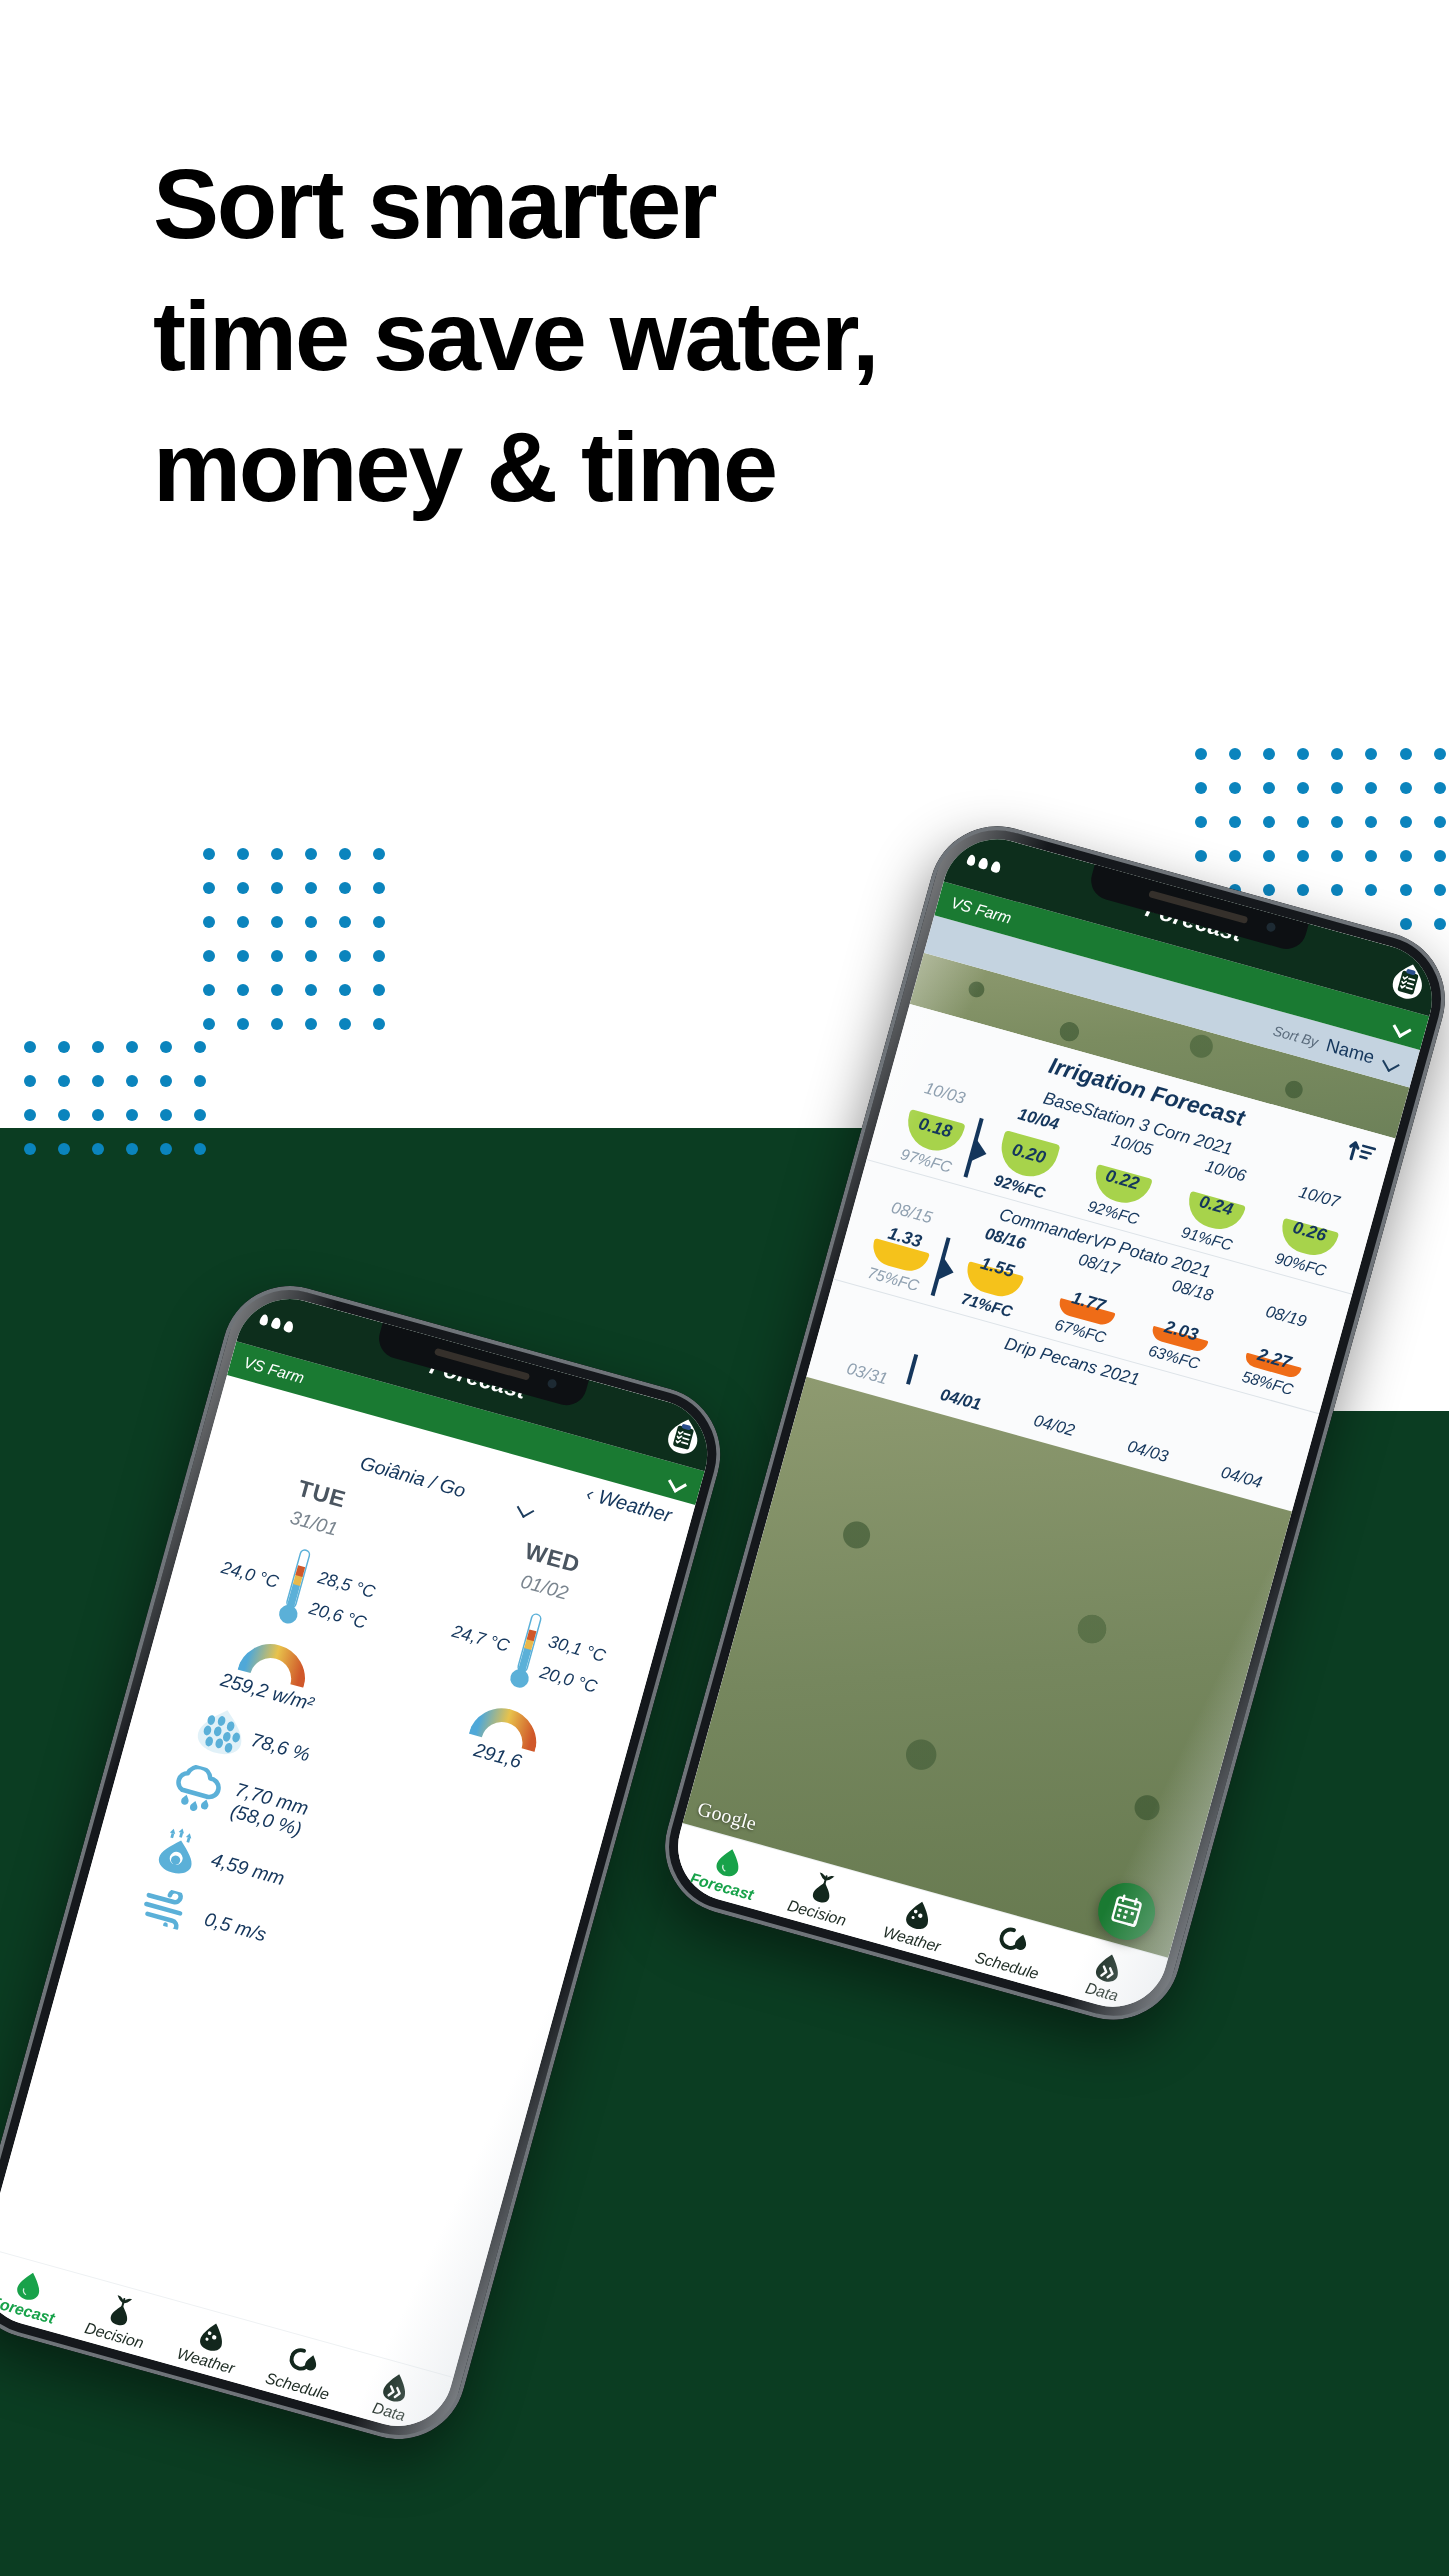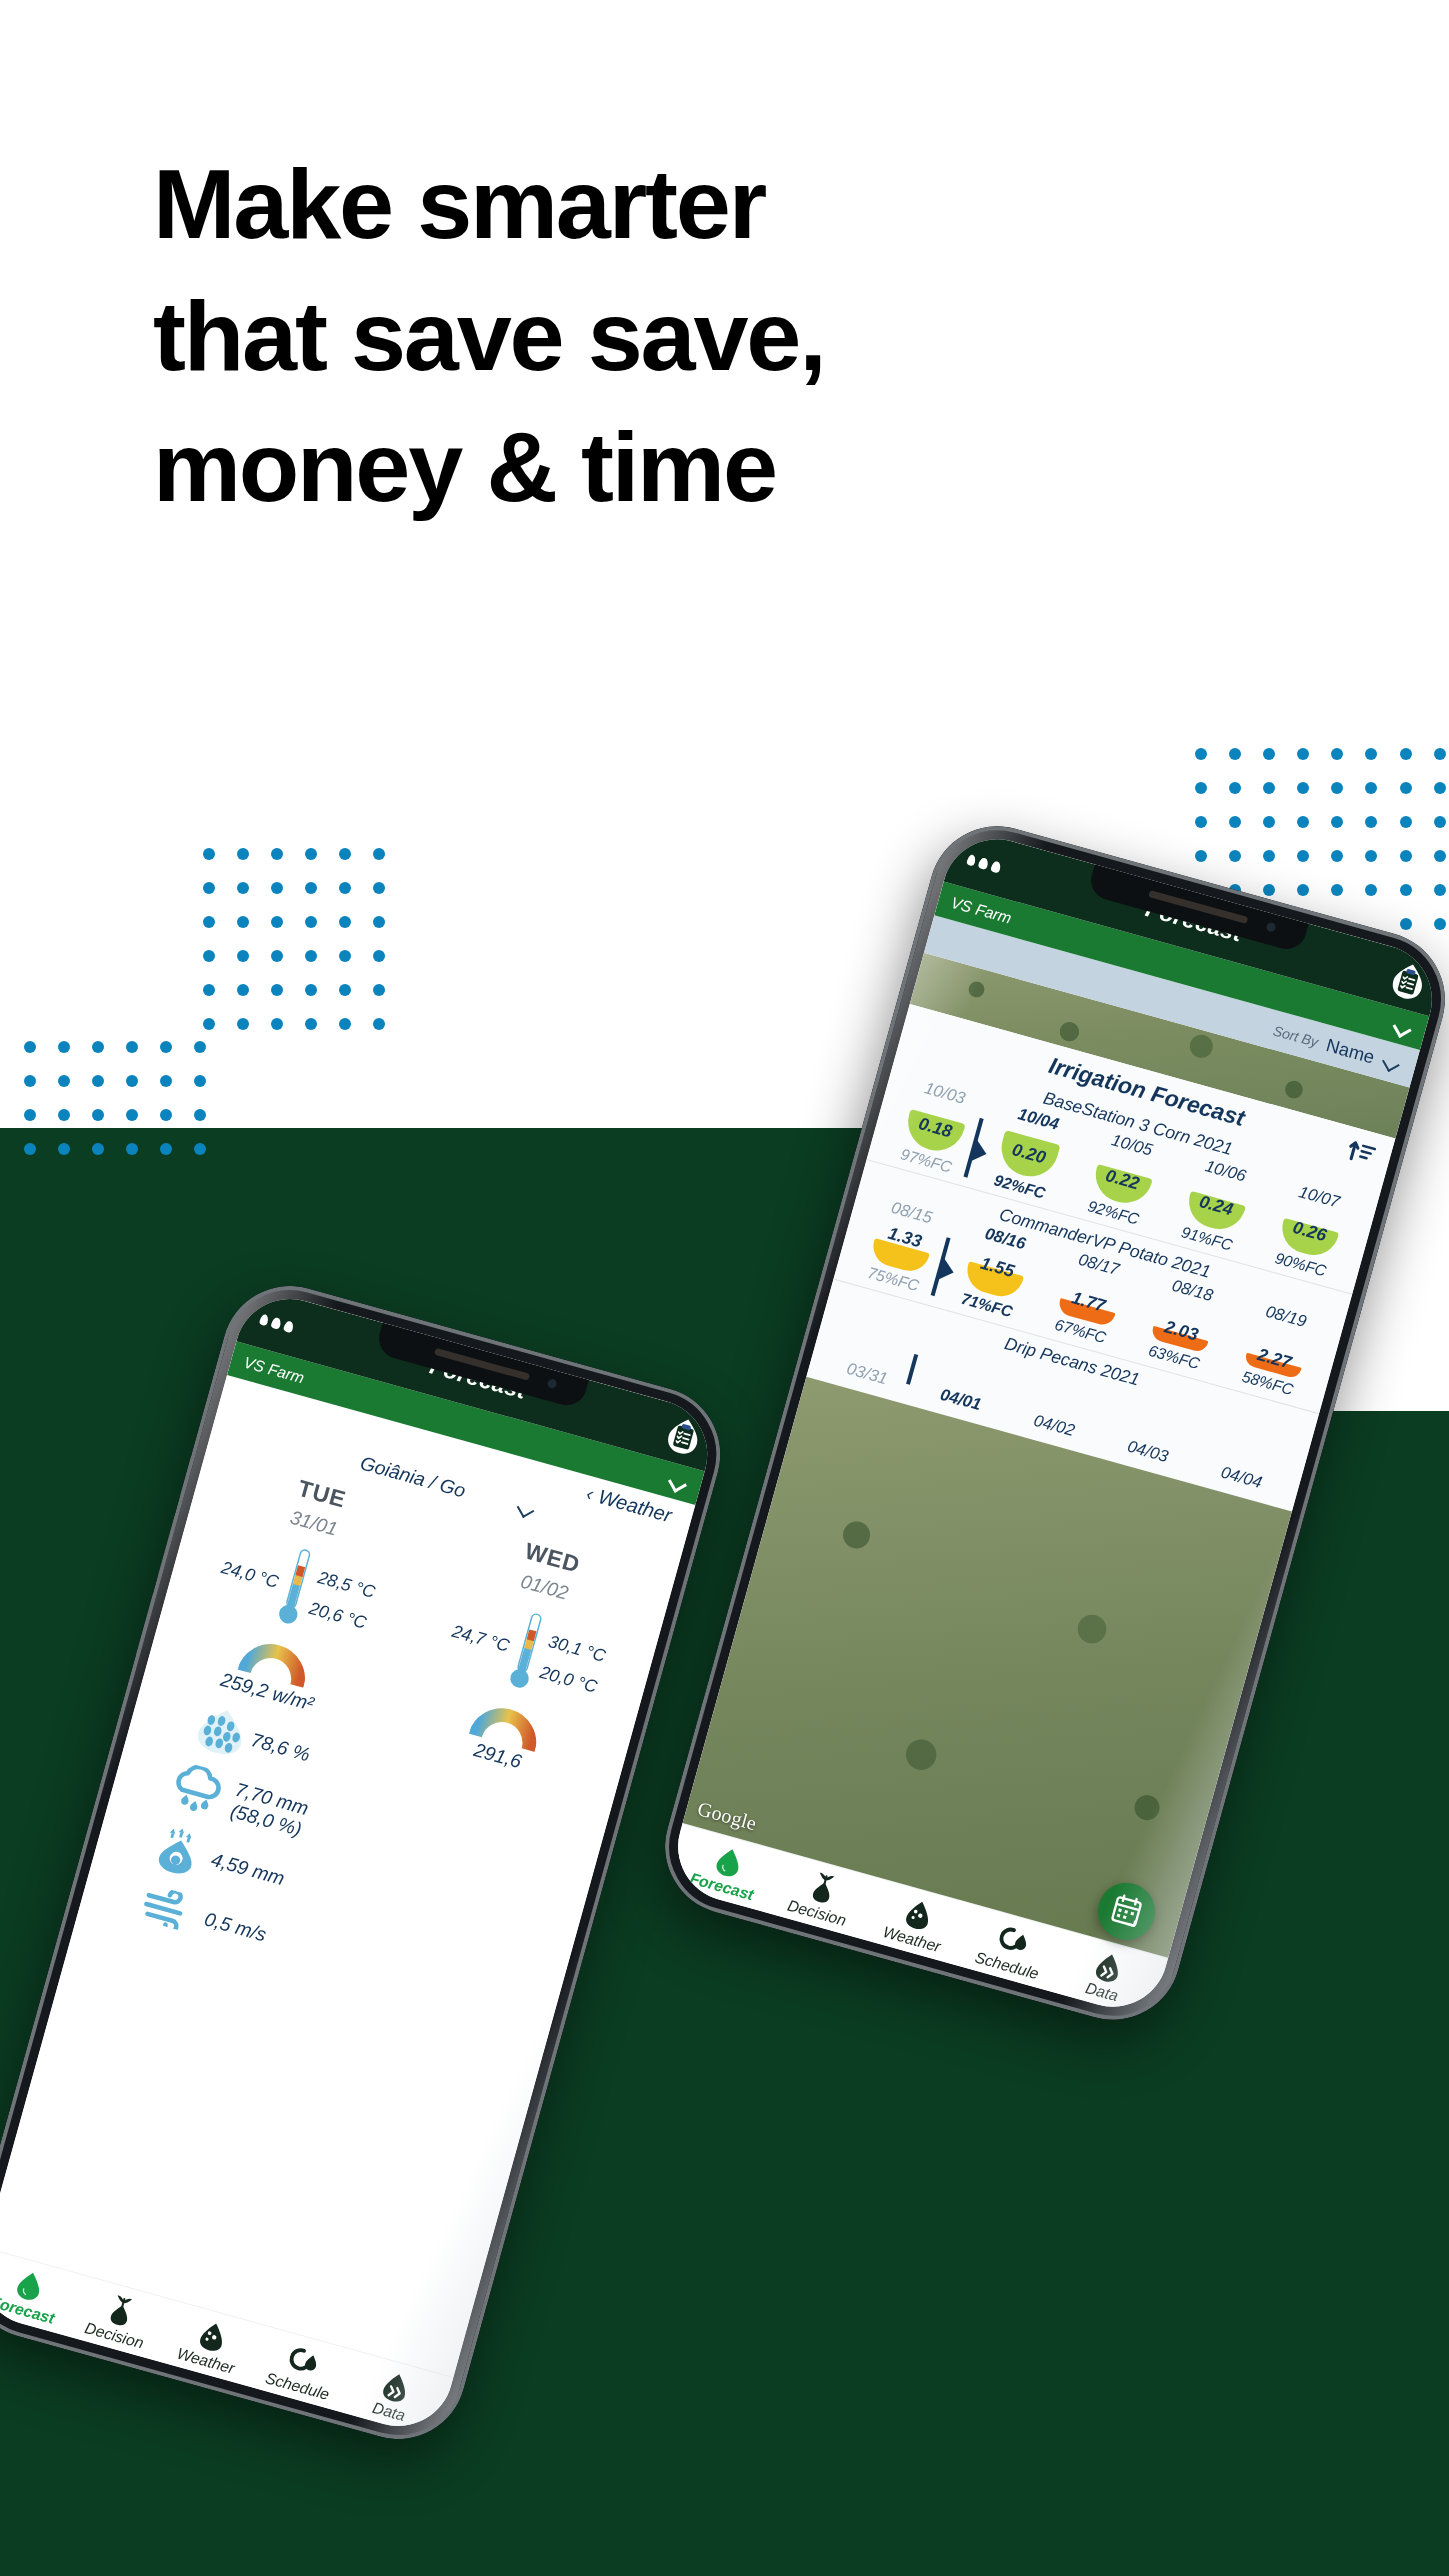--- a/index.html
+++ b/index.html
@@ -365,22 +365,22 @@
       <div class="dot" style="left: 170px; top: 68px;"></div>
       <div class="dot" style="left: 0px; top: 102px;"></div>
       <div class="dot" style="left: 34px; top: 102px;"></div>
       <div class="dot" style="left: 68px; top: 102px;"></div>
       <div class="dot" style="left: 102px; top: 102px;"></div>
       <div class="dot" style="left: 136px; top: 102px;"></div>
       <div class="dot" style="left: 170px; top: 102px;"></div>
     </div>
 
   <h1 class="headline">
-    <span>Make smarter</span>
-    <span>that save save,</span>
+    <span>Sort smarter</span>
+    <span>time save water,</span>
     <span>money &amp; time</span>
   </h1>
 
   <div class="phone" id="phone-left">
     <div class="sidebtn" style="left:-3.7px;top:193px;width:5.5px;height:42px;"></div>
     <div class="sidebtn" style="left:-3.7px;top:254px;width:5.5px;height:64px;"></div>
     <div class="sidebtn" style="left:-3.7px;top:335px;width:5.5px;height:64px;"></div>
     <div class="screen" style="display:flex;flex-direction:column;">
       <div class="notch">
         <div class="speaker"></div>

